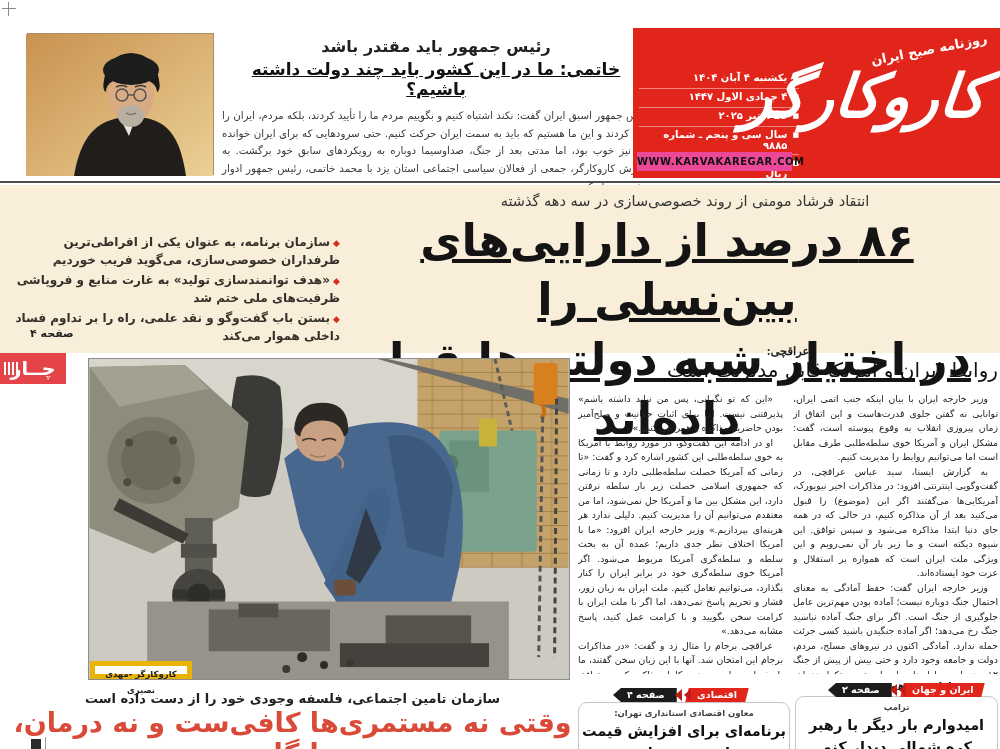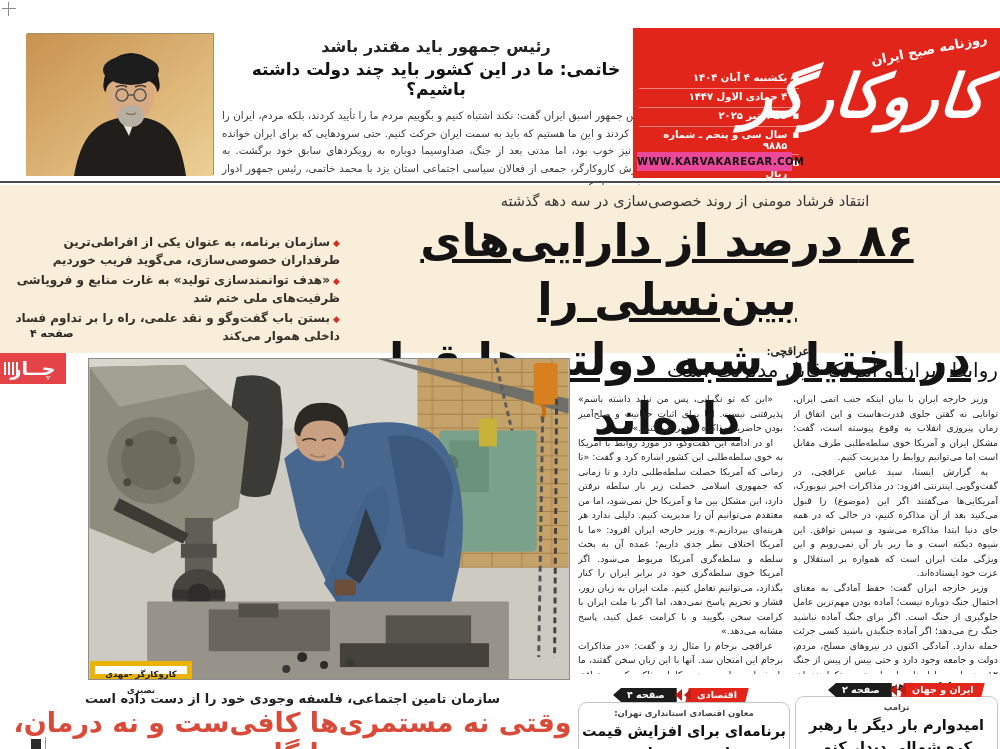--- a/index.html
+++ b/index.html
@@ -25,21 +25,21 @@
   .datelist li:last-child { border-bottom:none; }
   .datelist .sq { font-size:7px; line-height:13px; }
   .site-strip { position:absolute; left:4px; top:124px; width:155px; height:19px; background:#ec4899;
     color:#111; font-size:10px; font-weight:bold; text-align:center; line-height:19px;
     letter-spacing:.5px; direction:ltr; }
 
   
   .khatami-photo { left:27px; top:33px; width:187px; height:142px; border:1px solid #a98f60; }
   .khatami-text { left:222px; top:33px; width:428px; height:146px; }
   .k-kicker { text-align:center; font-size:16px; font-weight:bold; color:#222; margin-top:4px; }
-  .k-headline { text-align:center; font-size:17px; font-weight:bold; color:#111; margin-top:3px; }
+  .k-headline { text-align:center; font-size:17px; font-weight:bold; color:#111; margin-top:3px;text-decoration:underline; }
   .k-body { margin-top:8px; font-size:10.3px; line-height:1.72; text-align:justify; color:#3a3a3a; }
   .k-foot { display:flex; justify-content:space-between; flex-direction:row-reverse; margin-top:0px; }
   .k-cont { font-size:11px; font-weight:bold; color:#111; }
 
   .rule { left:0; top:181px; width:1000px; height:2px; background:#4c4c4c; }
 
   
   .lead { left:0; top:185px; width:1000px; height:168px; background:#f8eed9; }
   .lead-kicker { position:absolute; right:30px; left:400px; top:8px; text-align:center;
     font-size:14.5px; font-weight:normal; color:#333; }

